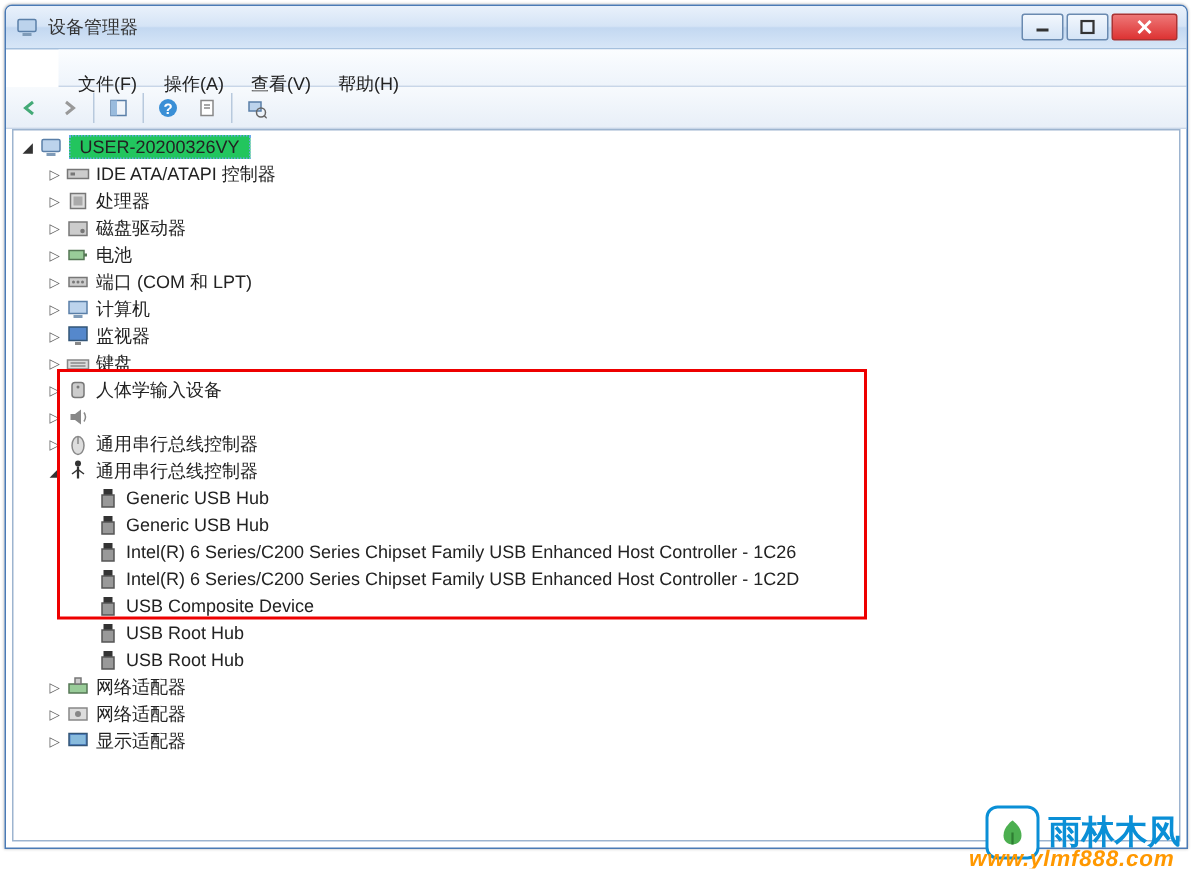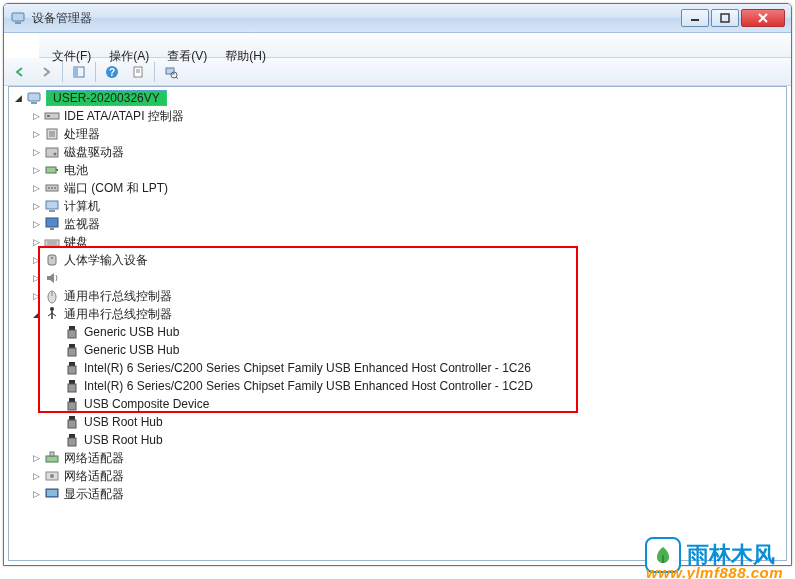--- a/index.html
+++ b/index.html
@@ -25,21 +25,21 @@
 
 .tree-row { display: flex; align-items: center; height: 18px; white-space: nowrap; cursor: pointer; }
 .expander { width: 11px; height: 11px; display: inline-flex; align-items: center; justify-content: center; margin-right: 2px; font-size: 9px; color: #666; cursor: pointer; }
 .expander.open { color: #333; }
 .node-icon { width: 16px; height: 16px; margin-right: 4px; display: inline-flex; align-items: center; justify-content: center; }
 .node-label { color: #222; }
 .root-label { background: #22c55e; border: 1px dotted #6aa8e8; padding: 0 6px; }
 
 .red-box { position: absolute; border: 2px solid #e00; pointer-events: none; left: 34px; top: 242px; width: 540px; height: 167px; }
 
-.watermark { position: absolute; right: 20px; bottom: 6px; display: flex; align-items: center; gap: 6px; }
+.watermark { position: absolute; right: 8px; bottom: 6px; display: flex; align-items: center; gap: 6px; }
 .wm-logo { width: 36px; height: 36px; border: 2px solid #0a8fd6; border-radius: 8px; display: flex; align-items: center; justify-content: center; background: #fff; }
 .wm-text { font-size: 22px; font-weight: bold; color: #0a8fd6; font-family: "SimHei", sans-serif; }
 .wm-url { position: absolute; right: 12px; bottom: -2px; font-size: 15px; font-weight: bold; color: #ff9800; font-style: italic; letter-spacing: .5px; }
 
 svg { display: block; }
 </style>
 </head>
 <body>
 
 <div class="window">

